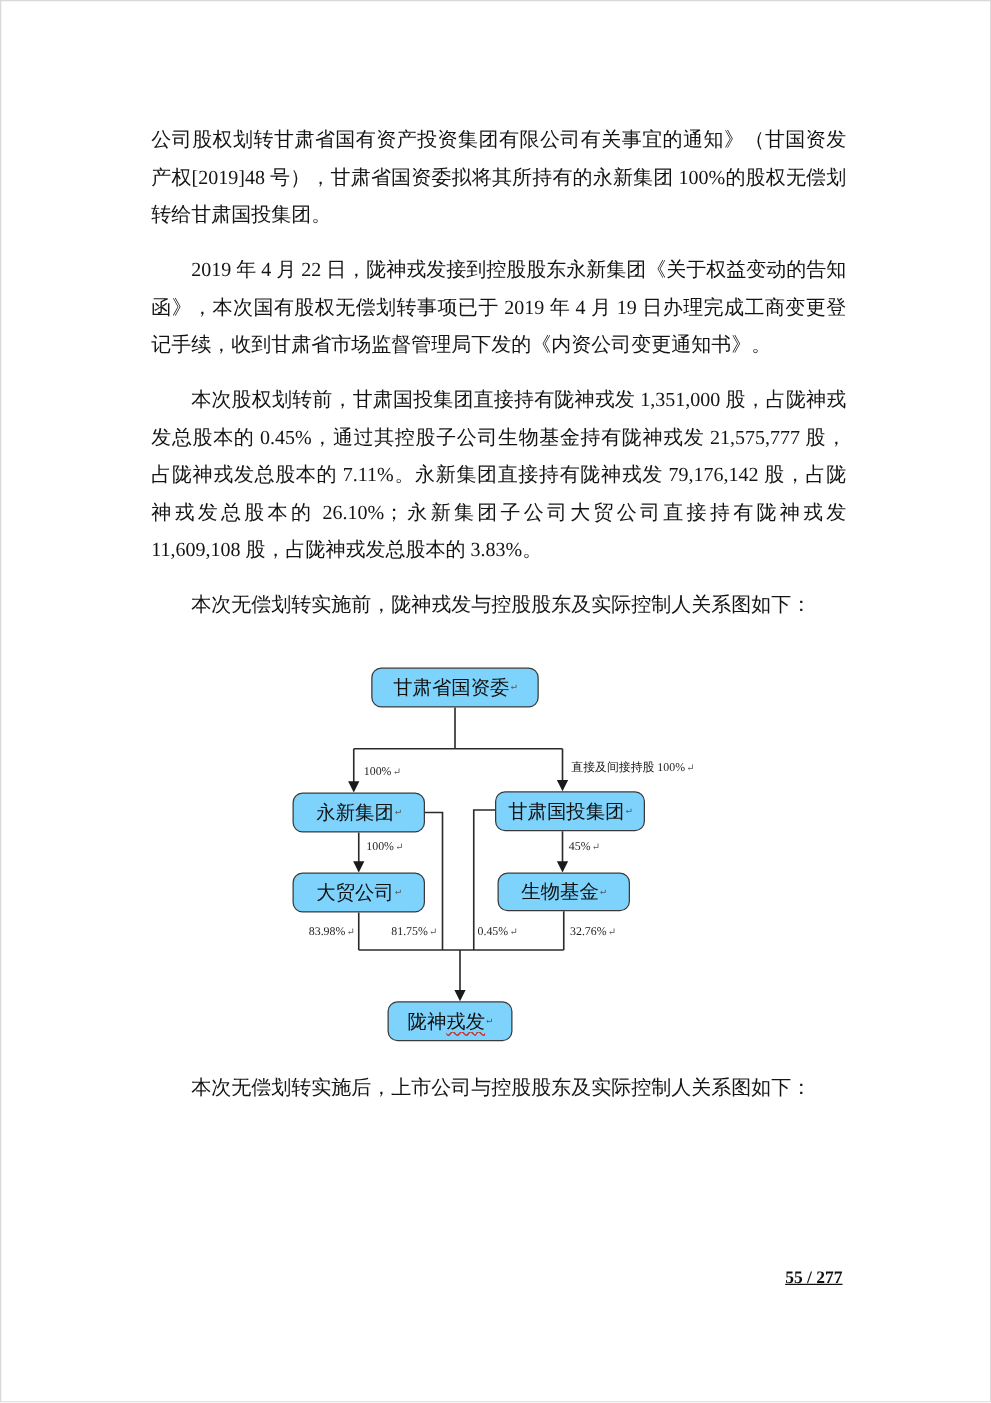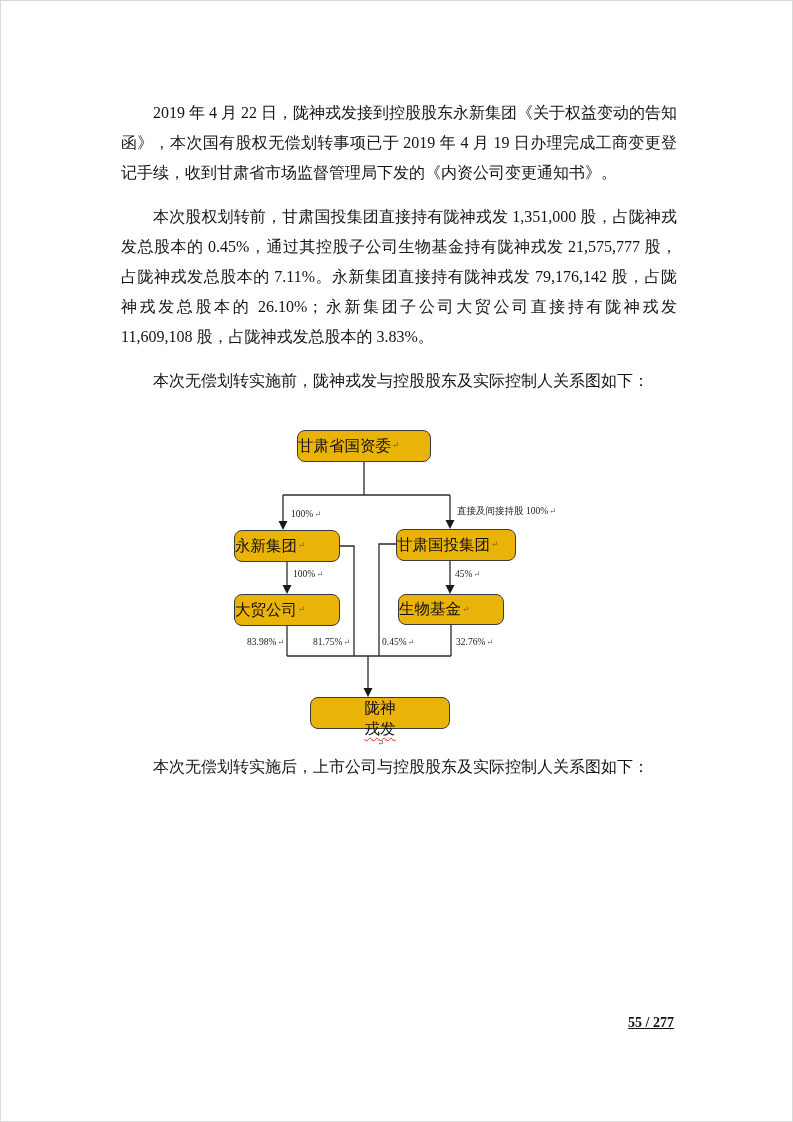--- a/index.html
+++ b/index.html
@@ -19,33 +19,34 @@
     text-align:justify;
     margin:0 0 14px 0;
     color:#141414;
   }
   p.para.indent { text-indent:32px; }
 
   .diagram { position:relative; width:556px; height:312px; margin:29px 0 15px 0; }
   .diagram svg.connectors { position:absolute; left:0; top:0; }
   .node {
     position:absolute;
-    background:#eab308;
+    background:#7dd3fc;
     border:1.4px solid #3a3a3a;
     border-radius:8px;
-    display:flex; align-items:center; justify-content:flex-start;
+    display:flex; align-items:center; justify-content:center;
     font-size:15.5px; color:#111;
     white-space:nowrap;
+    font-family:Liberation Mono, monospace;
   }
   .node-sasac   { left:176px; top:5px;   width:134px; height:32px; }
   .node-yongxin { left:113px; top:105px; width:106px; height:32px; }
   .node-guotou  { left:275px; top:104px; width:120px; height:32px; }
   .node-damao   { left:113px; top:169px; width:106px; height:32px; }
   .node-shengwu { left:277px; top:169px; width:106px; height:31px; }
-  .node-longshen{ left:189px; top:272px; width:140px; height:32px;flex-direction:column; }
+  .node-longshen{ left:189px; top:272px; width:100px; height:32px; }
   .misspell {
     text-decoration:underline;
     text-decoration-style:wavy;
     text-decoration-color:#d42a1e;
     text-decoration-thickness:1px;
     text-underline-offset:3px;
   }
   .crlf { font-size:8px; color:#555; margin-left:1px; line-height:1; }
   .elabel {
     position:absolute;
@@ -65,20 +66,21 @@
     position:absolute; right:118px; top:1014px;
     font-size:14px; font-weight:bold; color:#111;text-decoration:underline;
   }
 </style>
 </head>
 <body>
 
 <div class="page">
   <div class="content">
 
+    <p class="para">公司股权划转甘肃省国有资产投资集团有限公司有关事宜的通知》（甘国资发产权[2019]48 号），甘肃省国资委拟将其所持有的永新集团 100%的股权无偿划转给甘肃国投集团。</p>
     <p class="para indent">2019 年 4 月 22 日，陇神戎发接到控股股东永新集团《关于权益变动的告知函》，本次国有股权无偿划转事项已于 2019 年 4 月 19 日办理完成工商变更登记手续，收到甘肃省市场监督管理局下发的《内资公司变更通知书》。</p>
     <p class="para indent">本次股权划转前，甘肃国投集团直接持有陇神戎发 1,351,000 股，占陇神戎发总股本的 0.45%，通过其控股子公司生物基金持有陇神戎发 21,575,777 股，占陇神戎发总股本的 7.11%。永新集团直接持有陇神戎发 79,176,142 股，占陇神戎发总股本的 26.10%；永新集团子公司大贸公司直接持有陇神戎发 11,609,108 股，占陇神戎发总股本的 3.83%。</p>
     <p class="para indent">本次无偿划转实施前，陇神戎发与控股股东及实际控制人关系图如下：</p>
 
     <div class="diagram">
       <svg class="connectors" width="556" height="312" viewBox="0 0 556 312" fill="none" stroke="#2b2b2b" stroke-width="1.3">
         <line x1="243" y1="37" x2="243" y2="70"></line>
         <line x1="162" y1="70" x2="329" y2="70"></line>
         <line x1="162" y1="70" x2="162" y2="97"></line>
         <polygon points="157.5,96 166.5,96 162,105" fill="#1a1a1a" stroke="none"></polygon>

